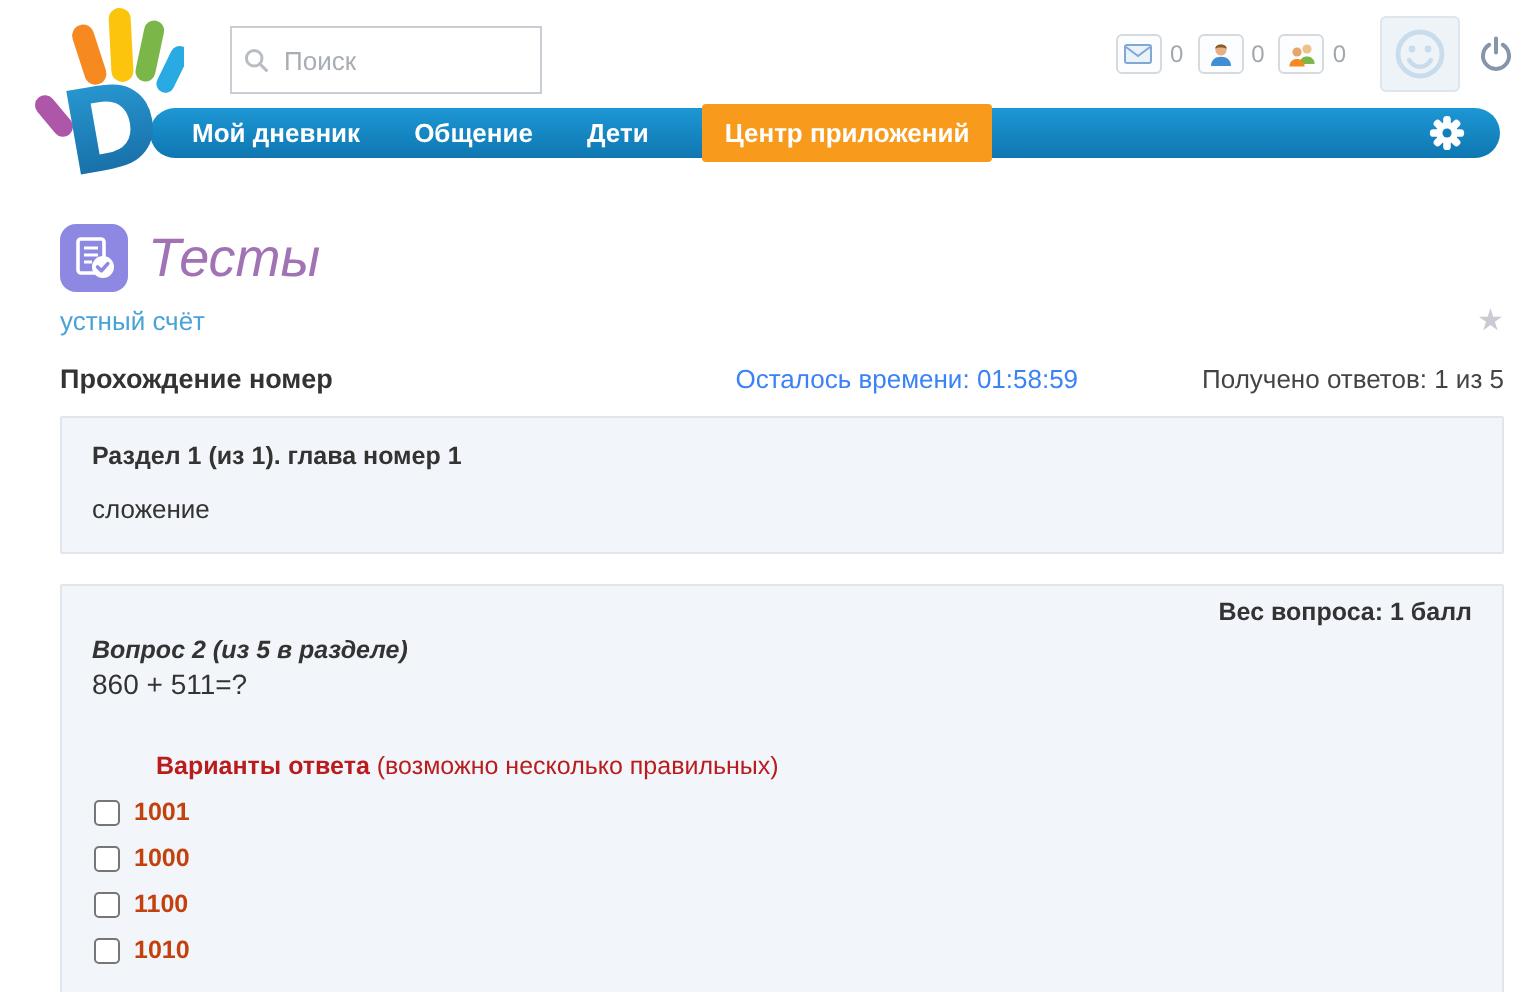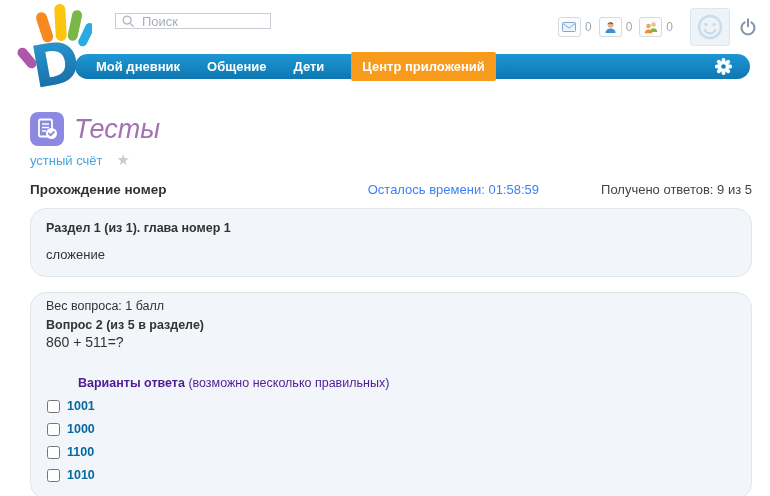--- a/index.html
+++ b/index.html
@@ -1,21 +1,21 @@
 <!DOCTYPE html>
 <html><head>
 <meta charset="utf-8">
 <style>
   html,body{margin:0;padding:0;background:#fff;}
   .page{position:relative;width:770px;height:496px;background:#fff;
         font-family:"Liberation Sans",sans-serif;overflow:hidden;}
 
   
   .logo{position:absolute;left:12px;top:0;z-index:3;}
-  .search{position:absolute;left:115px;top:13px;width:156px;height:16px;
+  .search{position:absolute;left:115px;top:13px;width:156px;height:34px;
           border:1px solid #c9ced4;border-radius:0;background:#fff;
           display:flex;align-items:center;padding:0 6px;box-sizing:border-box;}
   .search input{border:none;outline:none;width:100%;font-size:13px;color:#444;
                 font-family:"Liberation Sans",sans-serif;background:transparent;}
   .search input::placeholder{color:#a8aeb4;}
   .right-icons{position:absolute;right:13px;top:7px;height:40px;
                display:flex;align-items:center;z-index:2;}
   .ibox{width:21px;height:18px;border:1px solid #d5dade;border-radius:3px;
         background:#fcfdfe;display:flex;align-items:center;justify-content:center;}
   .count{color:#a2a7ad;font-size:12px;margin:0 7px 0 4px;}
@@ -34,44 +34,44 @@
   .nav-item.active{background:#f89b1c;padding:7px 11px;border-radius:2px;
                    margin-right:0;}
   .gear{margin-left:auto;display:flex;cursor:pointer;}
 
   
   .main{position:absolute;left:30px;top:112px;width:722px;}
   .title-row{display:flex;align-items:center;}
   .app-icon{width:34px;height:34px;border-radius:8px;background:#8d88e2;
             display:flex;align-items:center;justify-content:center;flex:0 0 auto;}
   .app-title{font-size:27px;color:#a173b4;margin-left:10px;font-style:italic;}
-  .sub-row{margin-top:5px;display:flex;align-items:center;}
+  .sub-row{margin-top:5px;display:flex;align-items:center;justify-content:space-between;}
   .sub-link{color:#4aa3d8;font-size:13px;cursor:pointer;}
   .star{color:#c8ccd2;font-size:15px;margin-left:14px;cursor:pointer;}
 
   .status-row{margin-top:13px;display:flex;align-items:baseline;font-size:13px;}
   .status-heading{font-weight:bold;color:#333;font-size:13.5px;}
   .time-left{margin-left:auto;color:#3b82f6;}
   .answers{margin-left:62px;color:#444;}
 
-  .panel{background:#f2f5f9;border:1px solid #e1e5ec;border-radius:16px;
+  .panel{background:#f2f5f9;border:1px solid #e1e5ec;border-radius:1px;
          box-sizing:border-box;}
   .section-panel{margin-top:11px;padding:12px 15px 14px;}
   .panel-title{font-size:12.5px;font-weight:bold;color:#333;}
   .section-name{font-size:13px;color:#333;margin-top:12px;}
 
   .question-panel{margin-top:15px;padding:6px 15px 16px;}
-  .weight{text-align:left;font-size:12.5px;font-weight:normal;color:#333;}
-  .q-title{font-size:12.5px;font-weight:bold;color:#333;margin-top:5px;}
+  .weight{text-align:right;font-size:12.5px;font-weight:bold;color:#333;}
+  .q-title{font-size:12.5px;font-weight:bold;color:#333;margin-top:5px;font-style:italic;}
   .q-text{font-size:14px;color:#333;margin-top:2px;}
-  .options-label{margin-top:26px;font-size:12.5px;color:#4c1d95;padding-left:32px;}
+  .options-label{margin-top:26px;font-size:12.5px;color:#b91c1c;padding-left:32px;}
   .options-label b{font-weight:bold;}
   .option-row{margin-top:9px;display:flex;align-items:center;}
   .option-row input{width:13px;height:13px;margin:0 7px 0 1px;}
-  .option-text{font-size:12.5px;font-weight:bold;color:#0369a1;}
+  .option-text{font-size:12.5px;font-weight:bold;color:#c2410c;}
 </style>
 </head>
 <body>
 
 <div class="page">
 
   <svg class="logo" width="80" height="90" viewBox="0 0 80 90">
     <defs>
       <linearGradient id="dg" x1="0" y1="0" x2="0" y2="1">
         <stop offset="0" stop-color="#2b9fd9"></stop>
@@ -176,21 +176,21 @@
     </div>
 
     <div class="status-row">
       <span class="status-heading">Прохождение номер</span>
       <span class="time-left">
         <span>Осталось времени:</span>
         <span>01:58:59</span>
       </span>
       <span class="answers">
         <span>Получено ответов:</span>
-        <span>9 из 5</span>
+        <span>1 из 5</span>
       </span>
     </div>
 
     <div class="panel section-panel">
       <div class="panel-title">Раздел 1 (из 1). глава номер 1</div>
       <div class="section-name">сложение</div>
     </div>
 
     <div class="panel question-panel">
       <div class="weight">Вес вопроса: 1 балл</div>

